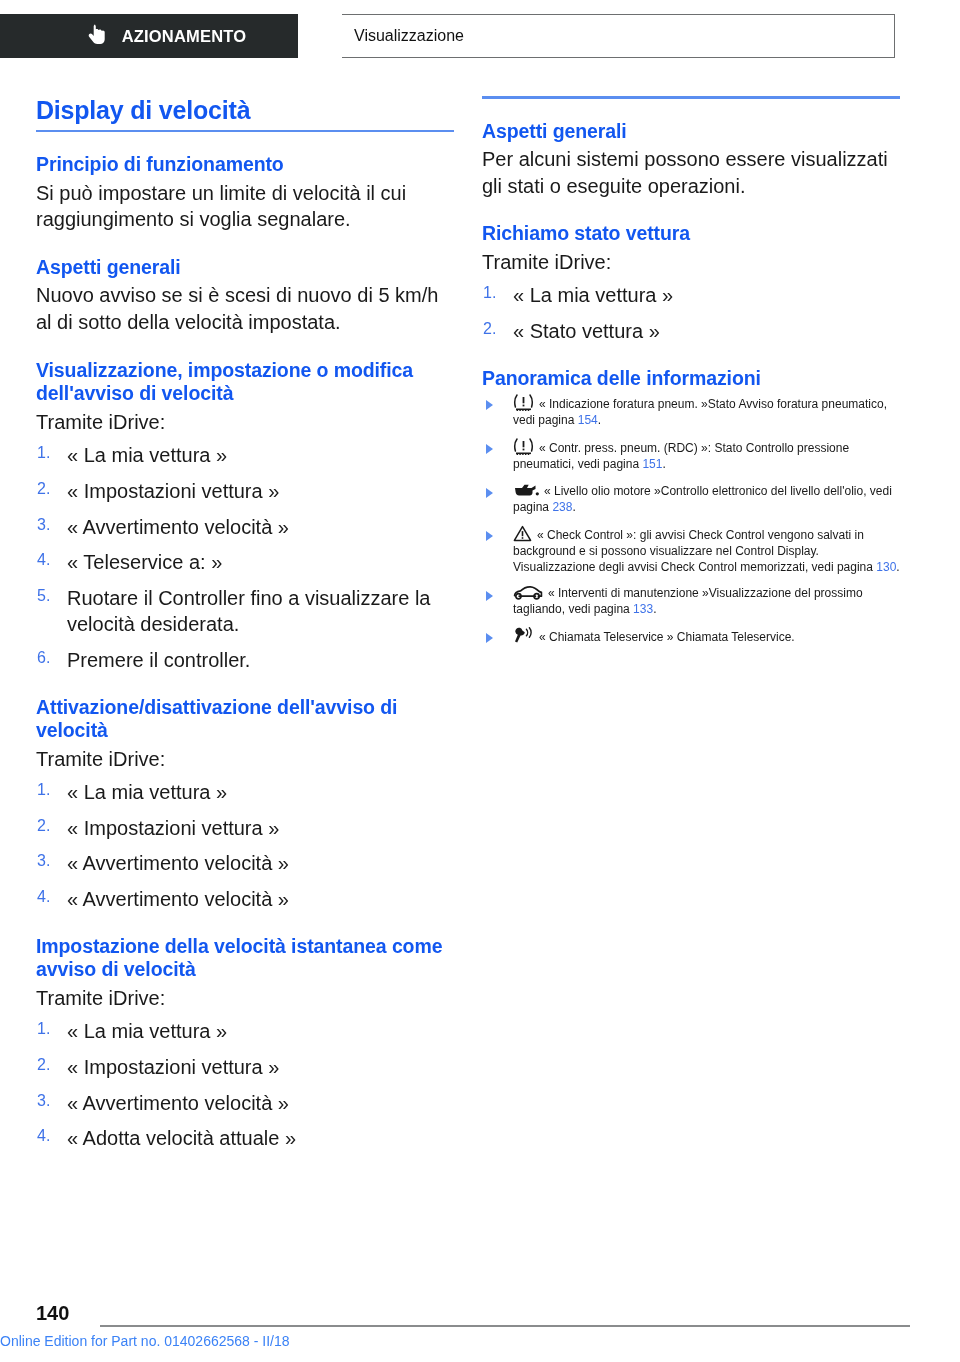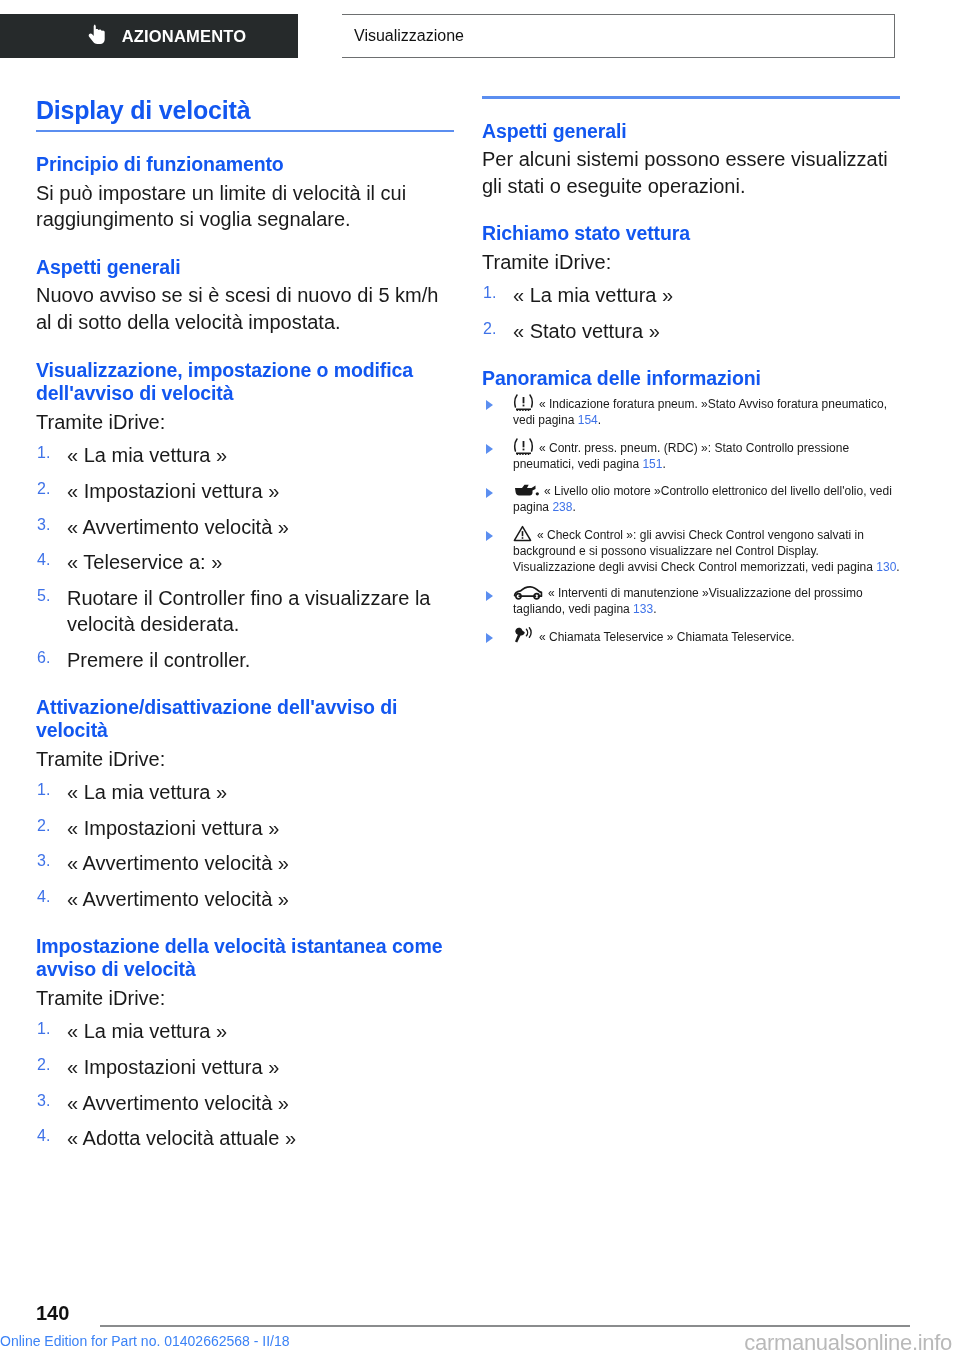--- a/index.html
+++ b/index.html
@@ -340,14 +340,13 @@
       </svg><span>« Chiamata Teleservice » Chiamata Teleservice.</span><span class="pageref"></span><span></span>
     </li>
 
   </ul>
 </div>
 
 <div id="footer">
   <div id="page-number">140</div>
   <div id="footer-rule"></div>
   <div id="footer-note">Online Edition for Part no. 01402662568 - II/18</div>
-  <div id="watermark">carmanualsonline.info</div>
 </div>
 
 </body></html>

